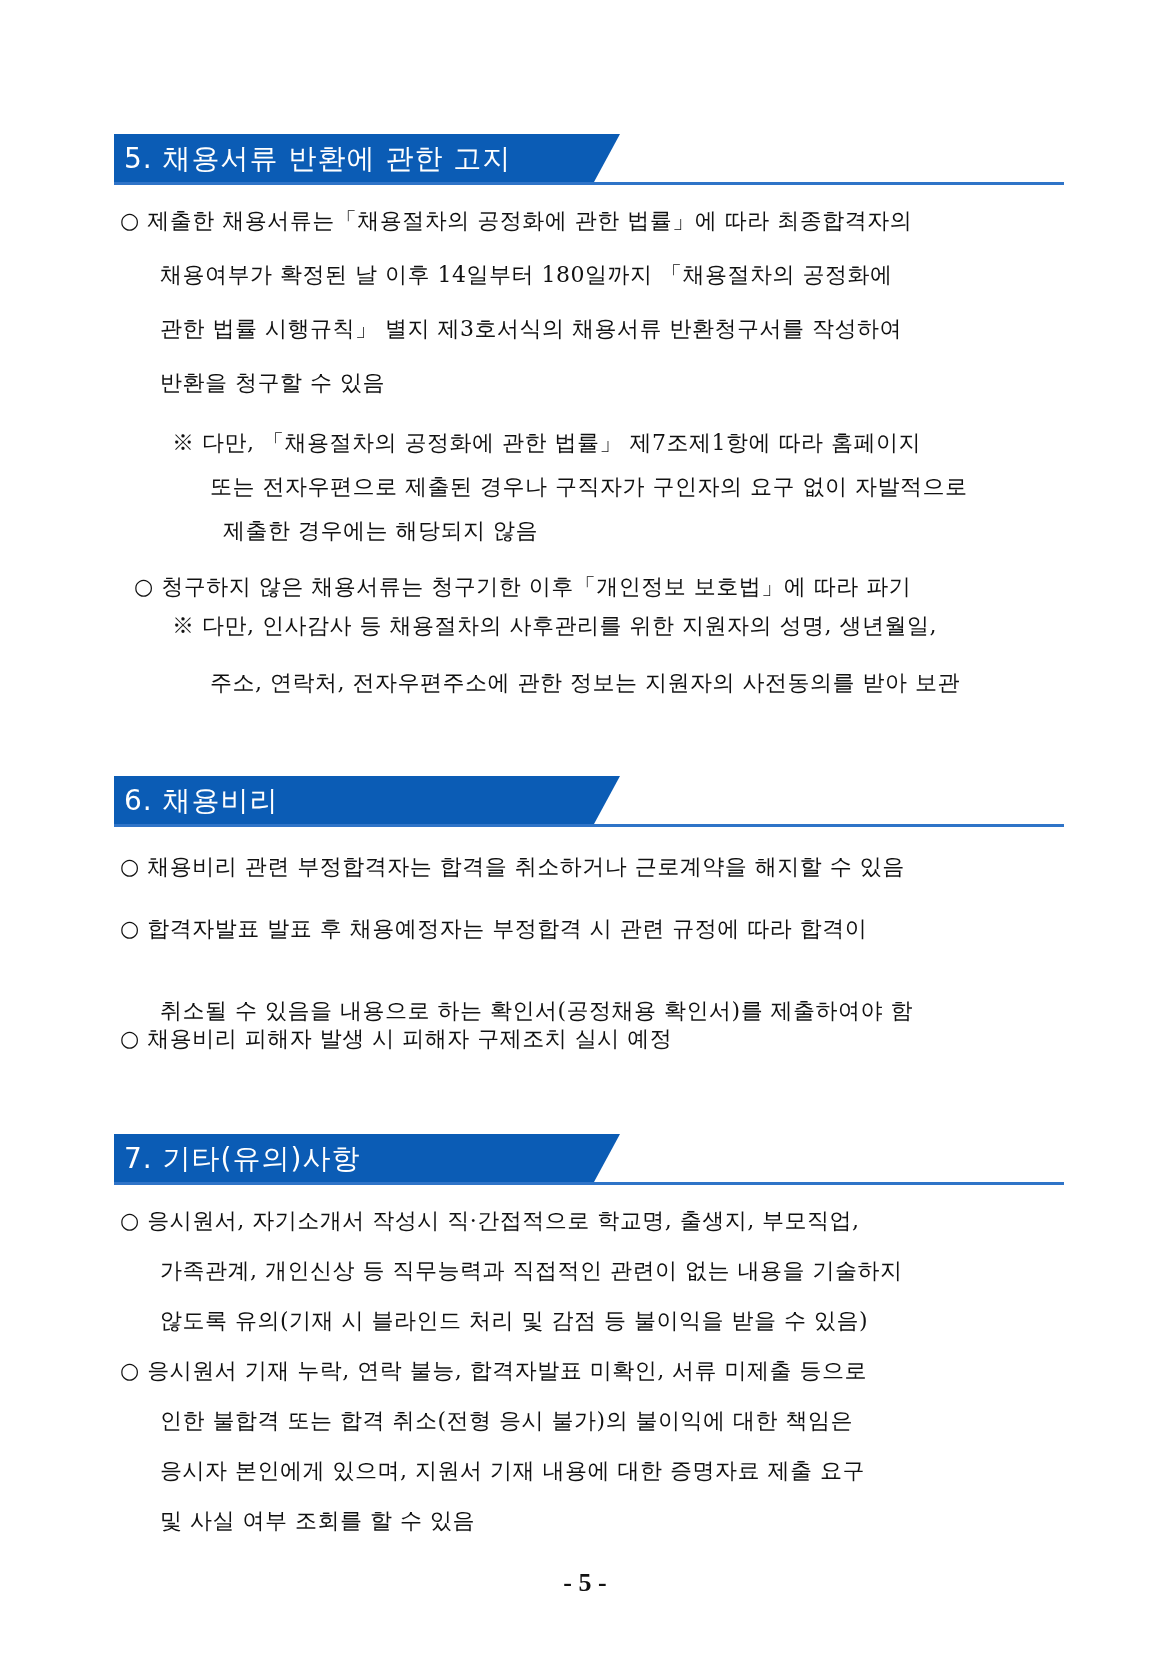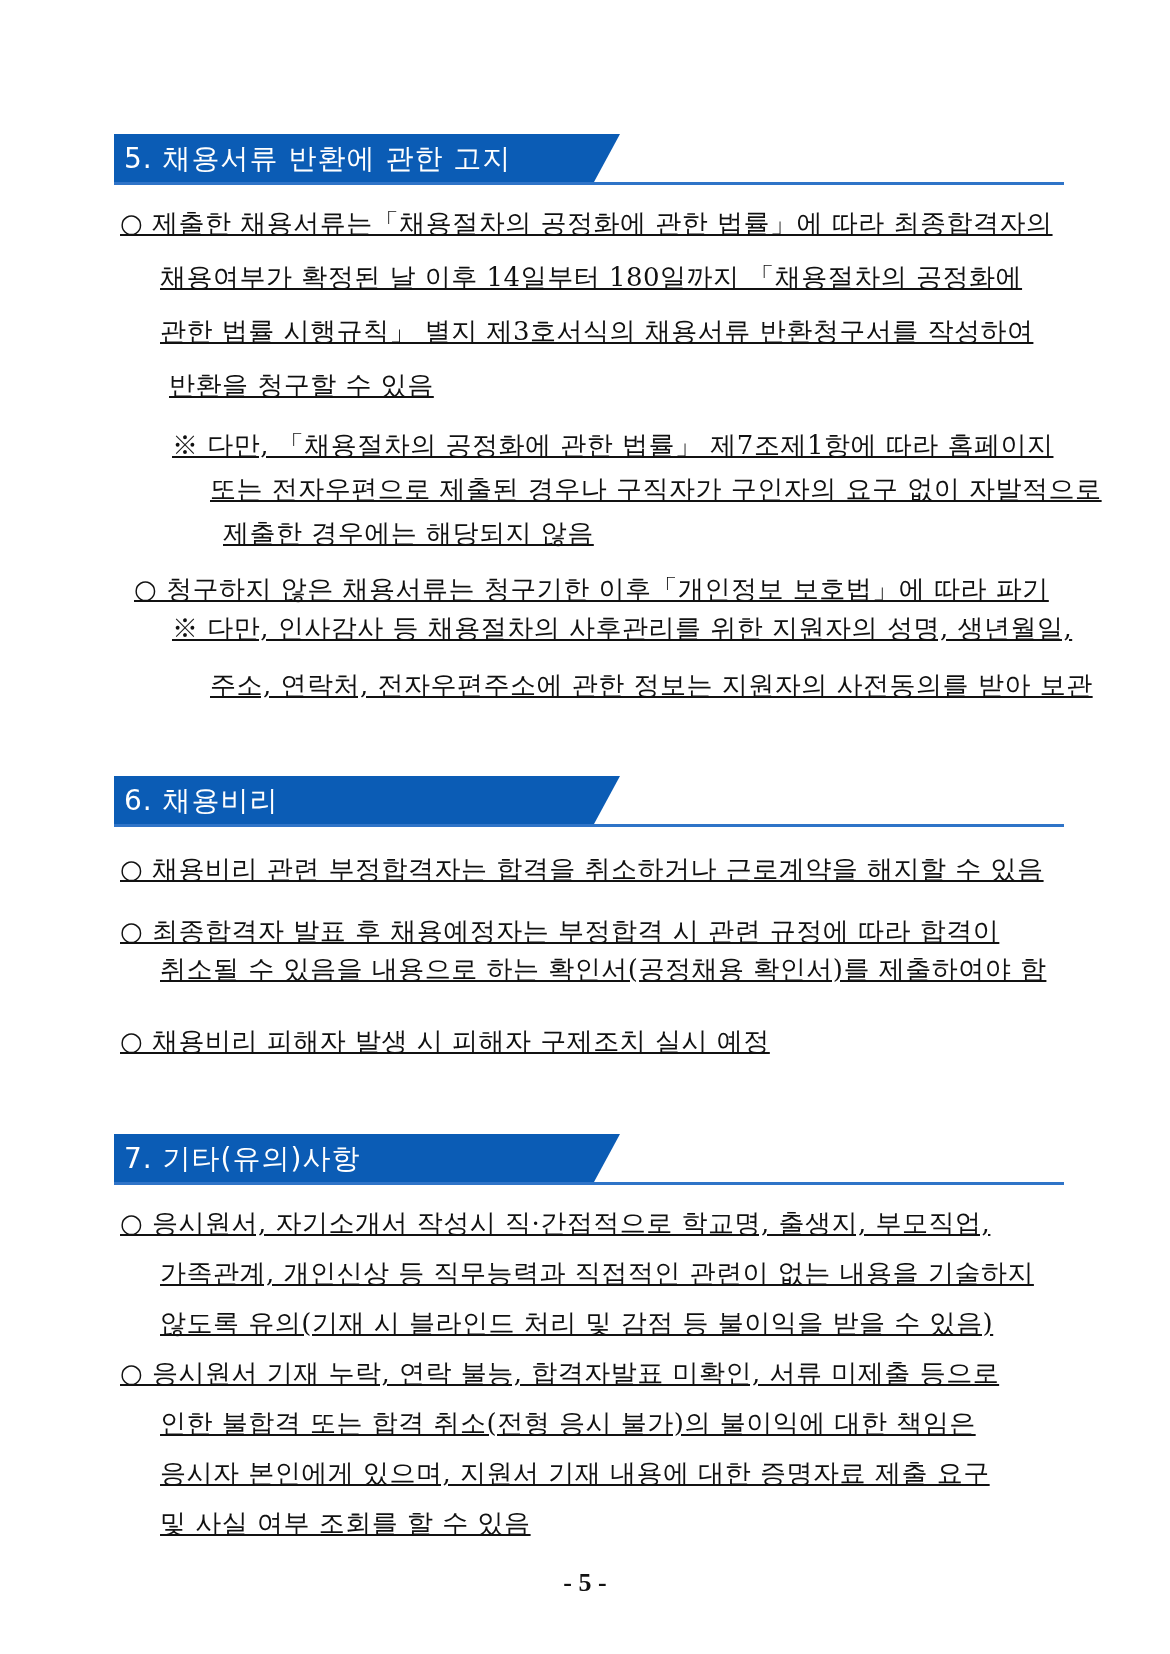--- a/index.html
+++ b/index.html
@@ -6,53 +6,53 @@
     body { width: 1170px; height: 1654px; position: relative; overflow: hidden;
            font-family: "DejaVu Serif", "Liberation Serif", serif; color: #111; }
     .section-header { position: absolute; left: 114px; width: 950px; height: 52px; }
     .band { position: absolute; left: 0; top: 0; height: 48px; width: 480px;
             background: #0b5cb5; }
     .slant { position: absolute; left: 480px; top: 0; width: 0; height: 0;
              border-top: 48px solid #0b5cb5; border-right: 26px solid transparent; }
     .rule { position: absolute; left: 0; top: 48px; width: 950px; height: 3px; background: #2f74c8; }
     .band-title { position: absolute; left: 10px; top: 6px; font-family: "DejaVu Sans", sans-serif;
                   font-weight: normal; font-size: 28px; color: #ffffff; letter-spacing: 1px; white-space: nowrap; }
-    .line { position: absolute; font-size: 26px; white-space: nowrap; letter-spacing: 0.5px; text-decoration: underline; }
+    .line { position: absolute; font-size: 22px; white-space: nowrap; letter-spacing: 0.5px; }
     .page-num { position: absolute; left: 0; width: 1170px; text-align: center; top: 1568px;
                 font-size: 26px; font-weight: bold; font-family: "Liberation Serif", serif; }
   </style>
 </head>
 <body>
 
 <div class="section-header" style="top:134px;">
   <div class="band"></div>
   <div class="slant"></div>
   <div class="rule"></div>
   <div class="band-title">5. 채용서류 반환에 관한 고지</div>
 </div>
 <div class="line" style="left:120px; top:206px;">○  제출한 채용서류는「채용절차의 공정화에 관한 법률」에 따라 최종합격자의</div>
 <div class="line" style="left:160px; top:260px;">채용여부가 확정된 날 이후 14일부터 180일까지 「채용절차의 공정화에</div>
 <div class="line" style="left:160px; top:314px;">관한 법률 시행규칙」 별지 제3호서식의 채용서류 반환청구서를 작성하여</div>
-<div class="line" style="left:169px; top:368px;">반환을 청구할 수 있음</div>
+<div class="line" style="left:160px; top:368px;">반환을 청구할 수 있음</div>
 <div class="line" style="left:172px; top:428px;">※ 다만, 「채용절차의 공정화에 관한 법률」 제7조제1항에 따라 홈페이지</div>
 <div class="line" style="left:210px; top:472px;">또는 전자우편으로 제출된 경우나 구직자가 구인자의 요구 없이 자발적으로</div>
 <div class="line" style="left:210px; top:516px;margin-left:13px;">제출한 경우에는 해당되지 않음</div>
 <div class="line" style="left:134px; top:572px;">○ 청구하지 않은 채용서류는 청구기한 이후「개인정보 보호법」에 따라 파기</div>
 <div class="line" style="left:172px; top:611px;">※ 다만, 인사감사 등 채용절차의 사후관리를 위한 지원자의 성명, 생년월일,</div>
 <div class="line" style="left:210px; top:668px;">주소, 연락처, 전자우편주소에 관한 정보는 지원자의 사전동의를 받아 보관</div>
 
 <div class="section-header" style="top:776px;text-align:right;">
   <div class="band"></div>
   <div class="slant"></div>
   <div class="rule"></div>
   <div class="band-title">6. 채용비리</div>
 </div>
 <div class="line" style="left:120px; top:852px;text-align:right;">○  채용비리 관련 부정합격자는 합격을 취소하거나 근로계약을 해지할 수 있음</div>
-<div class="line" style="left:120px; top:914px;">○  최종합격자 발표 후 채용예정자는 부정합격 시 관련 규정에 따라 합격이</div>
-<div class="line" style="left:160px; top:952px;">취소될 수 있음을 내용으로 하는 확인서(공정채용 확인서)를 제출하여야 함</div>
+<div class="line" style="left:120px; top:914px;">○  합격자발표 발표 후 채용예정자는 부정합격 시 관련 규정에 따라 합격이</div>
+<div class="line" style="left:160px; top:996px;">취소될 수 있음을 내용으로 하는 확인서(공정채용 확인서)를 제출하여야 함</div>
 <div class="line" style="left:120px; top:1024px;">○  채용비리 피해자 발생 시 피해자 구제조치 실시 예정</div>
 
 <div class="section-header" style="top:1134px;">
   <div class="band"></div>
   <div class="slant"></div>
   <div class="rule"></div>
   <div class="band-title">7. 기타(유의)사항</div>
 </div>
 <div class="line" style="left:120px; top:1206px;">○  응시원서, 자기소개서 작성시 직·간접적으로 학교명, 출생지, 부모직업,</div>
 <div class="line" style="left:160px; top:1256px;">가족관계, 개인신상 등 직무능력과 직접적인 관련이 없는 내용을 기술하지</div>

